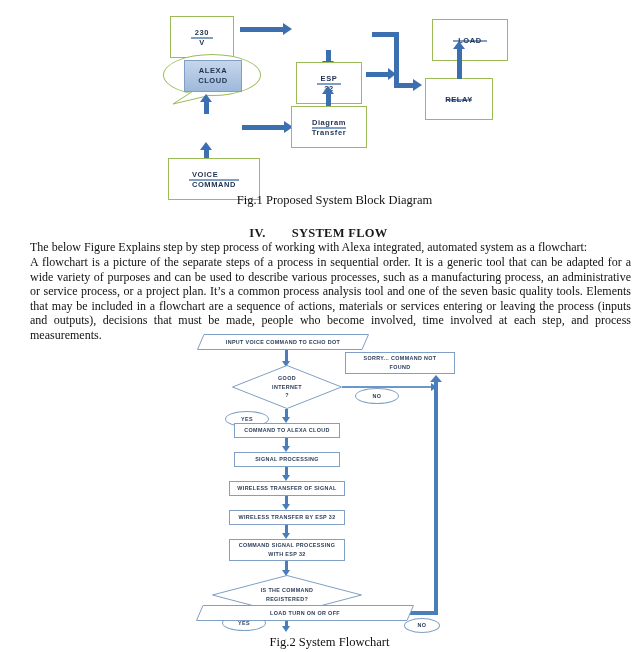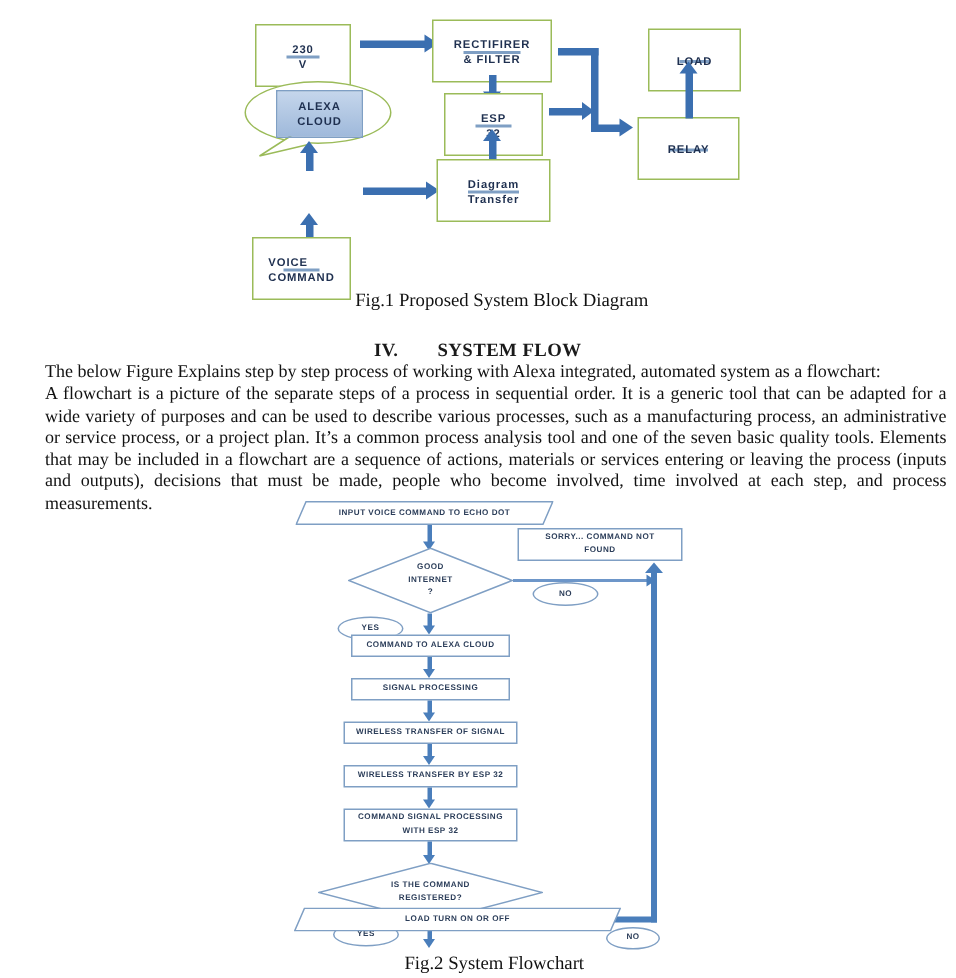--- a/index.html
+++ b/index.html
@@ -126,30 +126,22 @@
 
   <div id="fig1">
 
     <div class="blk" style="left:170px;top:16px;width:64px;height:26px;">
       <div class="inner">230 V</div>
     </div>
 
     <div class="ar" style="left:240px;top:27px;width:44px;height:5px;"></div>
     <div class="arrowhead" style="left:283px;top:23px;border-top:6.5px solid transparent;border-bottom:6.5px solid transparent;border-left:9px solid #3b6fb0;"></div>
 
-    <div class="blk" style="left:288px;top:13px;width:80px;height:37px;">
-      <div class="inner">
-        <span>
-          <span>RECTIFIRER</span><br>
-          <span>&amp; FILTER</span>
-        </span>
-      </div>
-    </div>
-
-    <div class="blk" style="left:432px;top:19px;width:62px;height:23px;">
+
+    <div class="blk" style="left:432px;top:19px;width:76px;height:23px;">
       <div class="inner">LOAD</div>
     </div>
 
     <div class="ar" style="left:326px;top:50px;width:5px;height:12px;"></div>
     <div class="arrowhead" style="left:322px;top:61px;border-left:6.5px solid transparent;border-right:6.5px solid transparent;border-top:8px solid #3b6fb0;"></div>
 
     <div class="ar" style="left:372px;top:32px;width:27px;height:5px;"></div>
     <div class="ar" style="left:394px;top:32px;width:5px;height:56px;"></div>
     <div class="ar" style="left:394px;top:83px;width:20px;height:5px;"></div>
     <div class="arrowhead" style="left:413px;top:79px;border-top:6.5px solid transparent;border-bottom:6.5px solid transparent;border-left:9px solid #3b6fb0;"></div>
@@ -196,21 +188,21 @@
         </span>
       </div>
     </div>
 
     <div class="ar" style="left:326px;top:92px;width:5px;height:14px;"></div>
     <div class="arrowhead" style="left:322px;top:86px;border-left:6.5px solid transparent;border-right:6.5px solid transparent;border-bottom:8px solid #3b6fb0;"></div>
 
     <div class="ar" style="left:204px;top:148px;width:5px;height:12px;"></div>
     <div class="arrowhead" style="left:200px;top:142px;border-left:6.5px solid transparent;border-right:6.5px solid transparent;border-bottom:8px solid #3b6fb0;"></div>
 
-    <div class="blk" style="left:168px;top:158px;width:66px;height:34px;">
+    <div class="blk" style="left:168px;top:158px;width:92px;height:34px;">
       <div class="inner">
         <span style="text-align:left;display:inline-block;">
           <span>VOICE</span><br>
           <span>COMMAND</span>
         </span>
       </div>
     </div>
 
     <div class="caption" style="left:0;top:193px;">Fig.1 Proposed System Block Diagram</div>
   </div>

